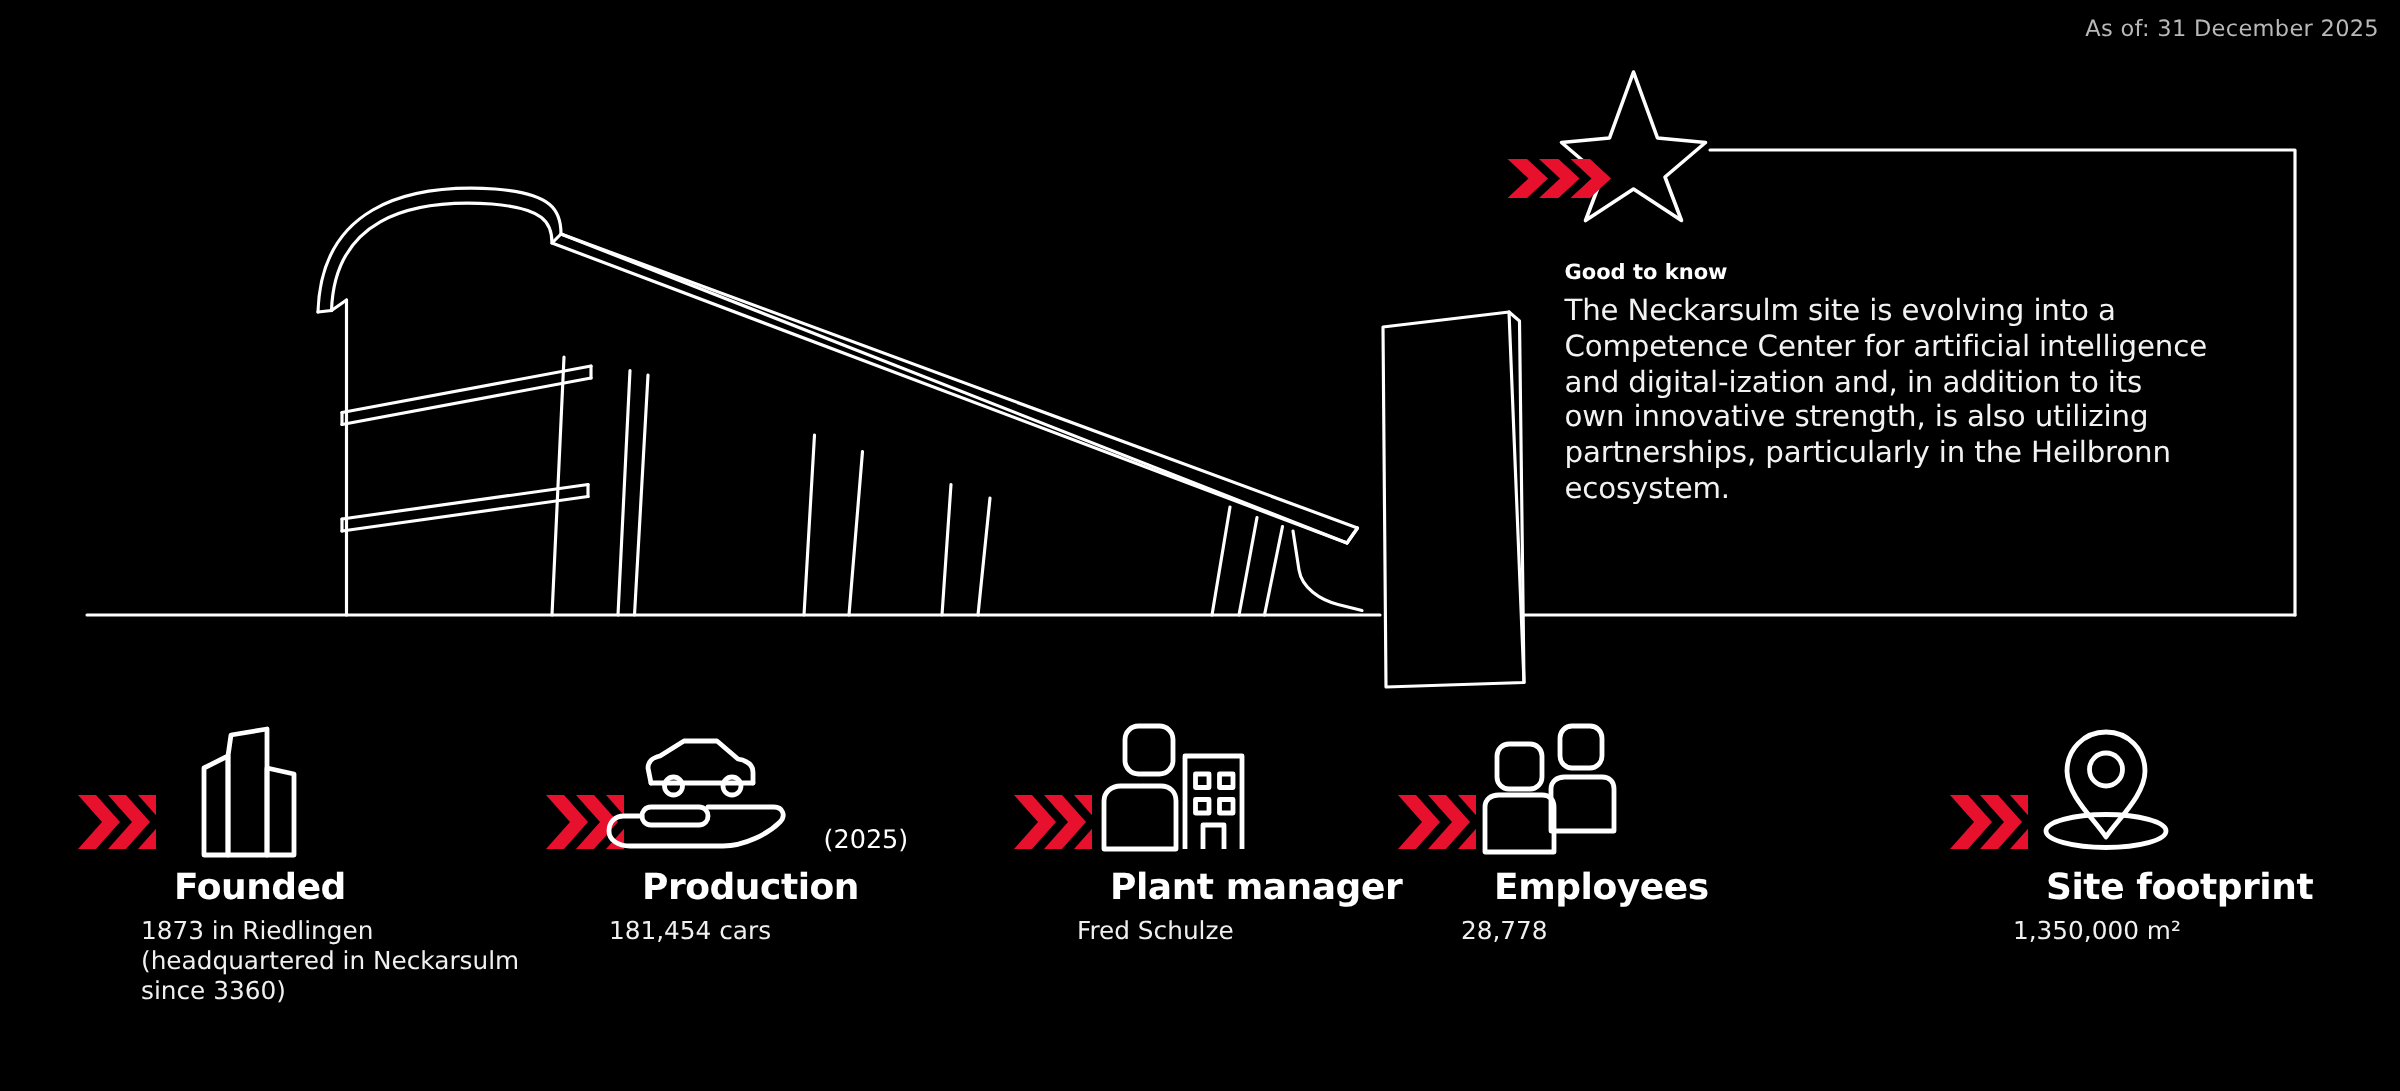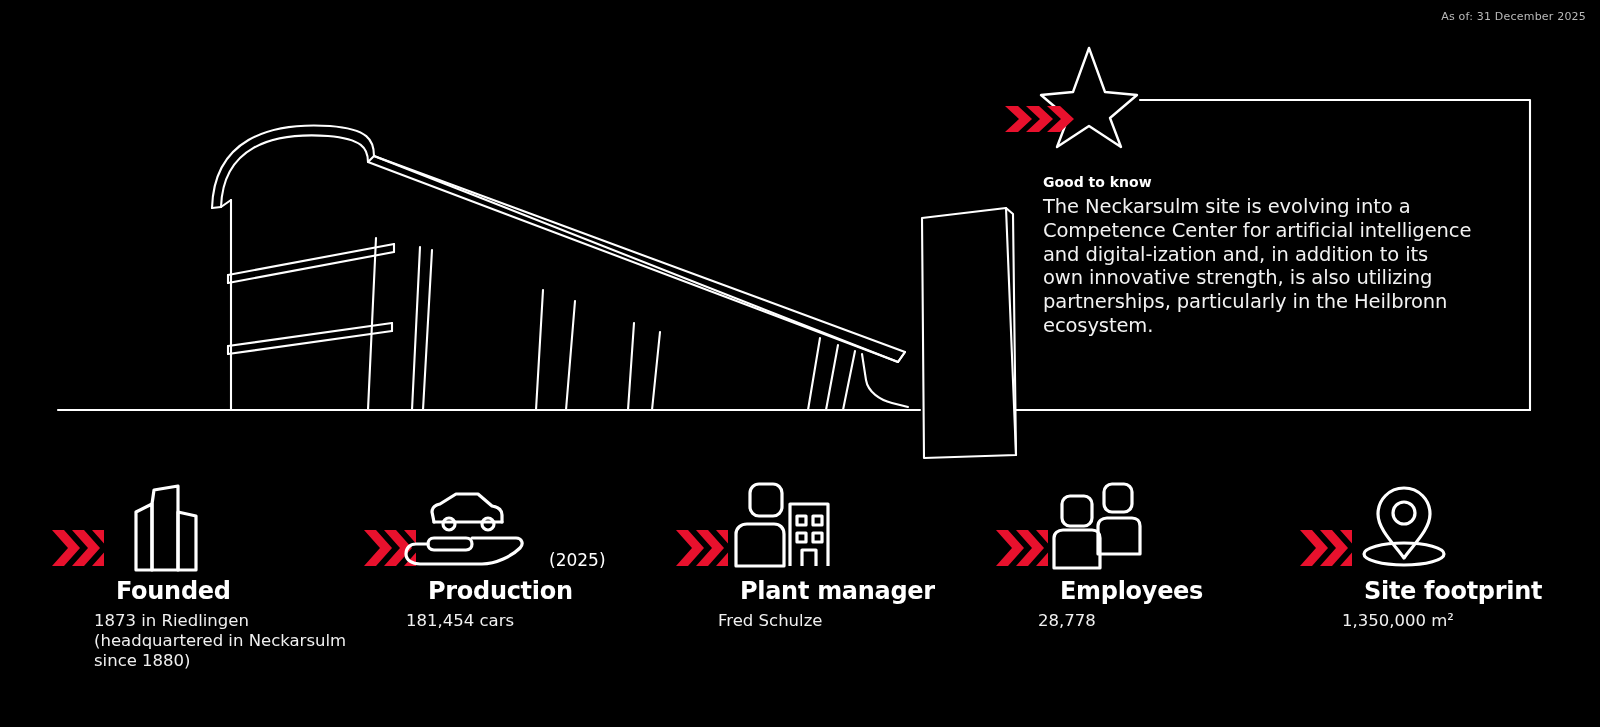--- a/index.html
+++ b/index.html
@@ -17,21 +17,21 @@
     width: 1600px;
     height: 727px;
     background: #000000;
   }
 
   
   .asof {
     position: absolute;
     top: 10px;
     right: 14px;
-    font-size: 11px;
+    font-size: 15px;
     color: #b9b9b9;
     letter-spacing: 0.2px;
     font-family: "DejaVu Sans", sans-serif;
   }
 
   
   .headline {
     position: absolute;
     left: 26px;
     top: 22px;
@@ -133,21 +133,21 @@
     margin-top: 5px;
     font-size: 16.5px;
     line-height: 20px;
     color: #f0f0f0;
     font-family: "DejaVu Sans", sans-serif;
   }
 
   .stat-1 { left: 48px;   }
   .stat-2 { left: 360px;  }
   .stat-3 { left: 672px;  }
-  .stat-4 { left: 992px;  }
+  .stat-4 { left: 928px;  }
   .stat-5 { left: 1296px; }
 </style>
 </head>
 <body>
 
 <div id="stage">
 
   <div class="asof">As of: 31 December 2025</div>
 
 
@@ -228,21 +228,21 @@
           <g fill="none" stroke="#ffffff" stroke-width="3.2" stroke-linejoin="round">
             <path d="M44 30 L60 22 L60 88 L44 88 Z"></path>
             <path d="M60 22 L62 8 L86 4 L86 88 L60 88 Z"></path>
             <path d="M86 30 L104 34 L104 88 L86 88 Z"></path>
           </g>
         </svg>
       </div>
       <div class="stat-title">Founded</div>
       <div class="stat-value" style="white-space:pre-line">1873 in Riedlingen
 (headquartered in Neckarsulm
-since 1880)</div>
+since 3360)</div>
     </div>
 
     <div class="stat stat-2">
       <div class="icon-row">
         <svg class="chev" viewBox="0 0 52 36">
           <g fill="#E8112D">
             <path d="M0 0 L12 0 L28 18 L12 36 L0 36 L16 18 Z"></path>
             <path d="M20 0 L32 0 L48 18 L32 36 L20 36 L36 18 Z"></path>
             <path d="M40 0 L52 0 L68 18 L52 36 L40 36 L56 18 Z"></path>
           </g>

